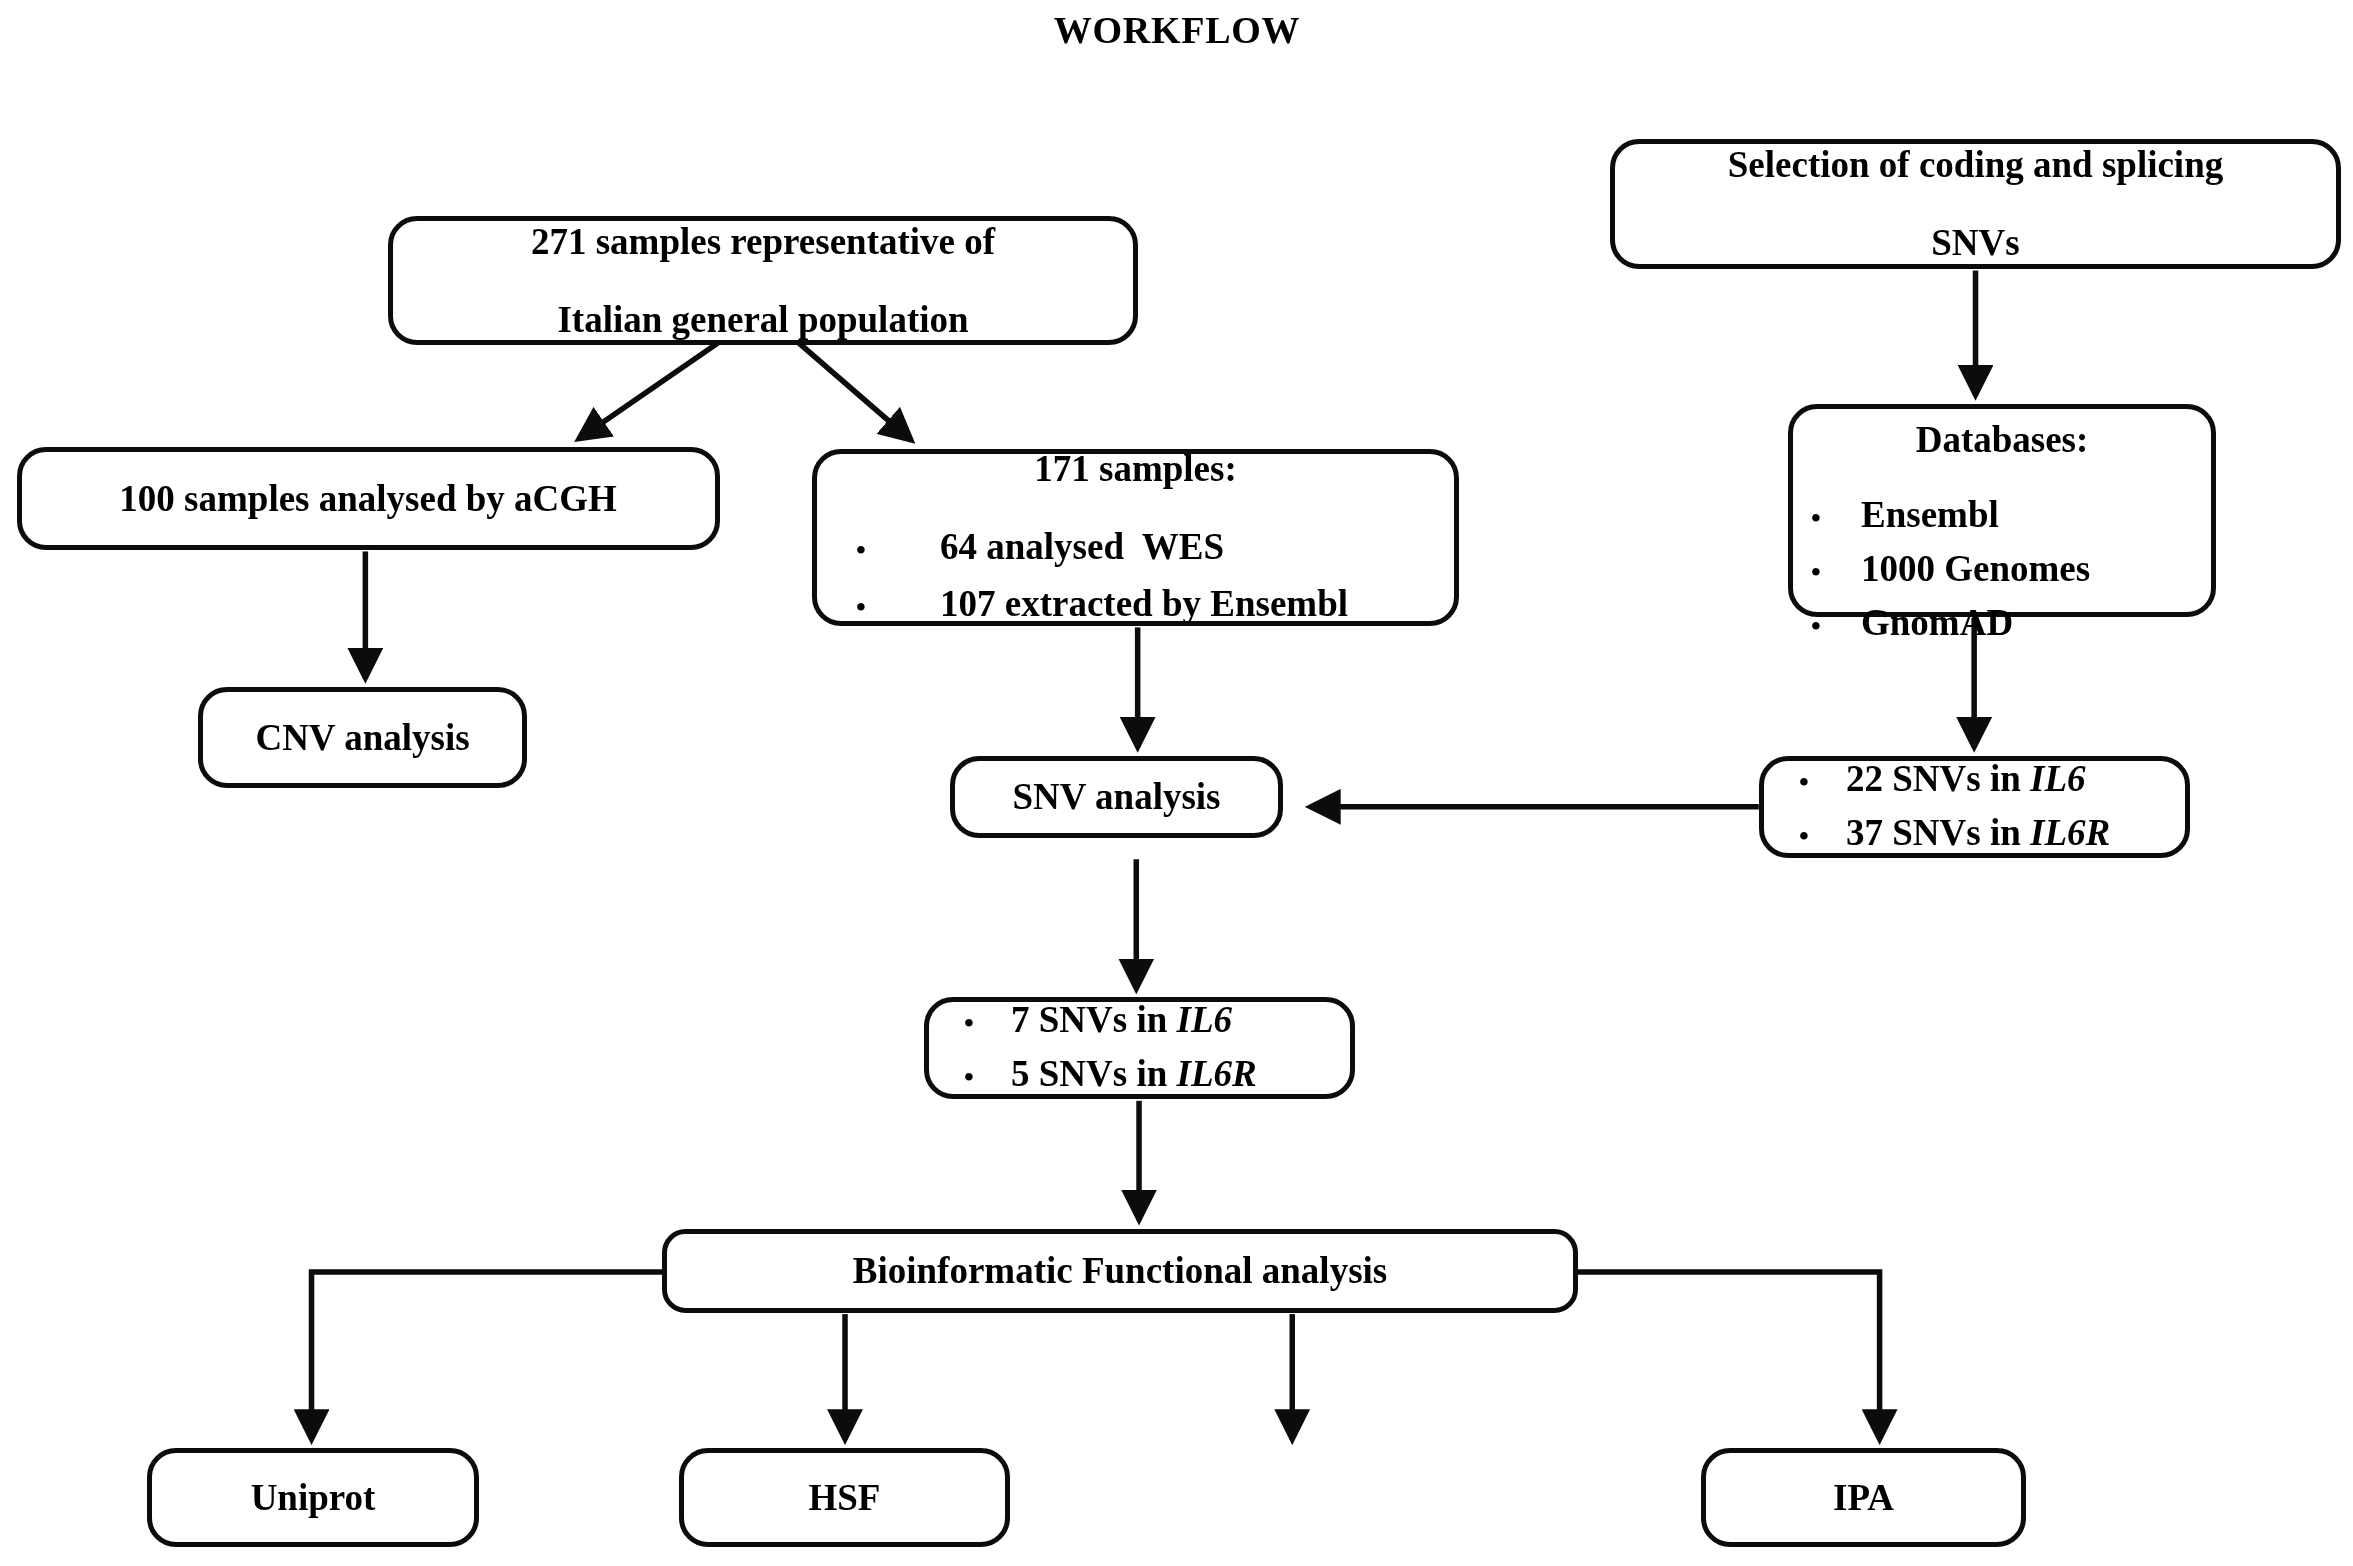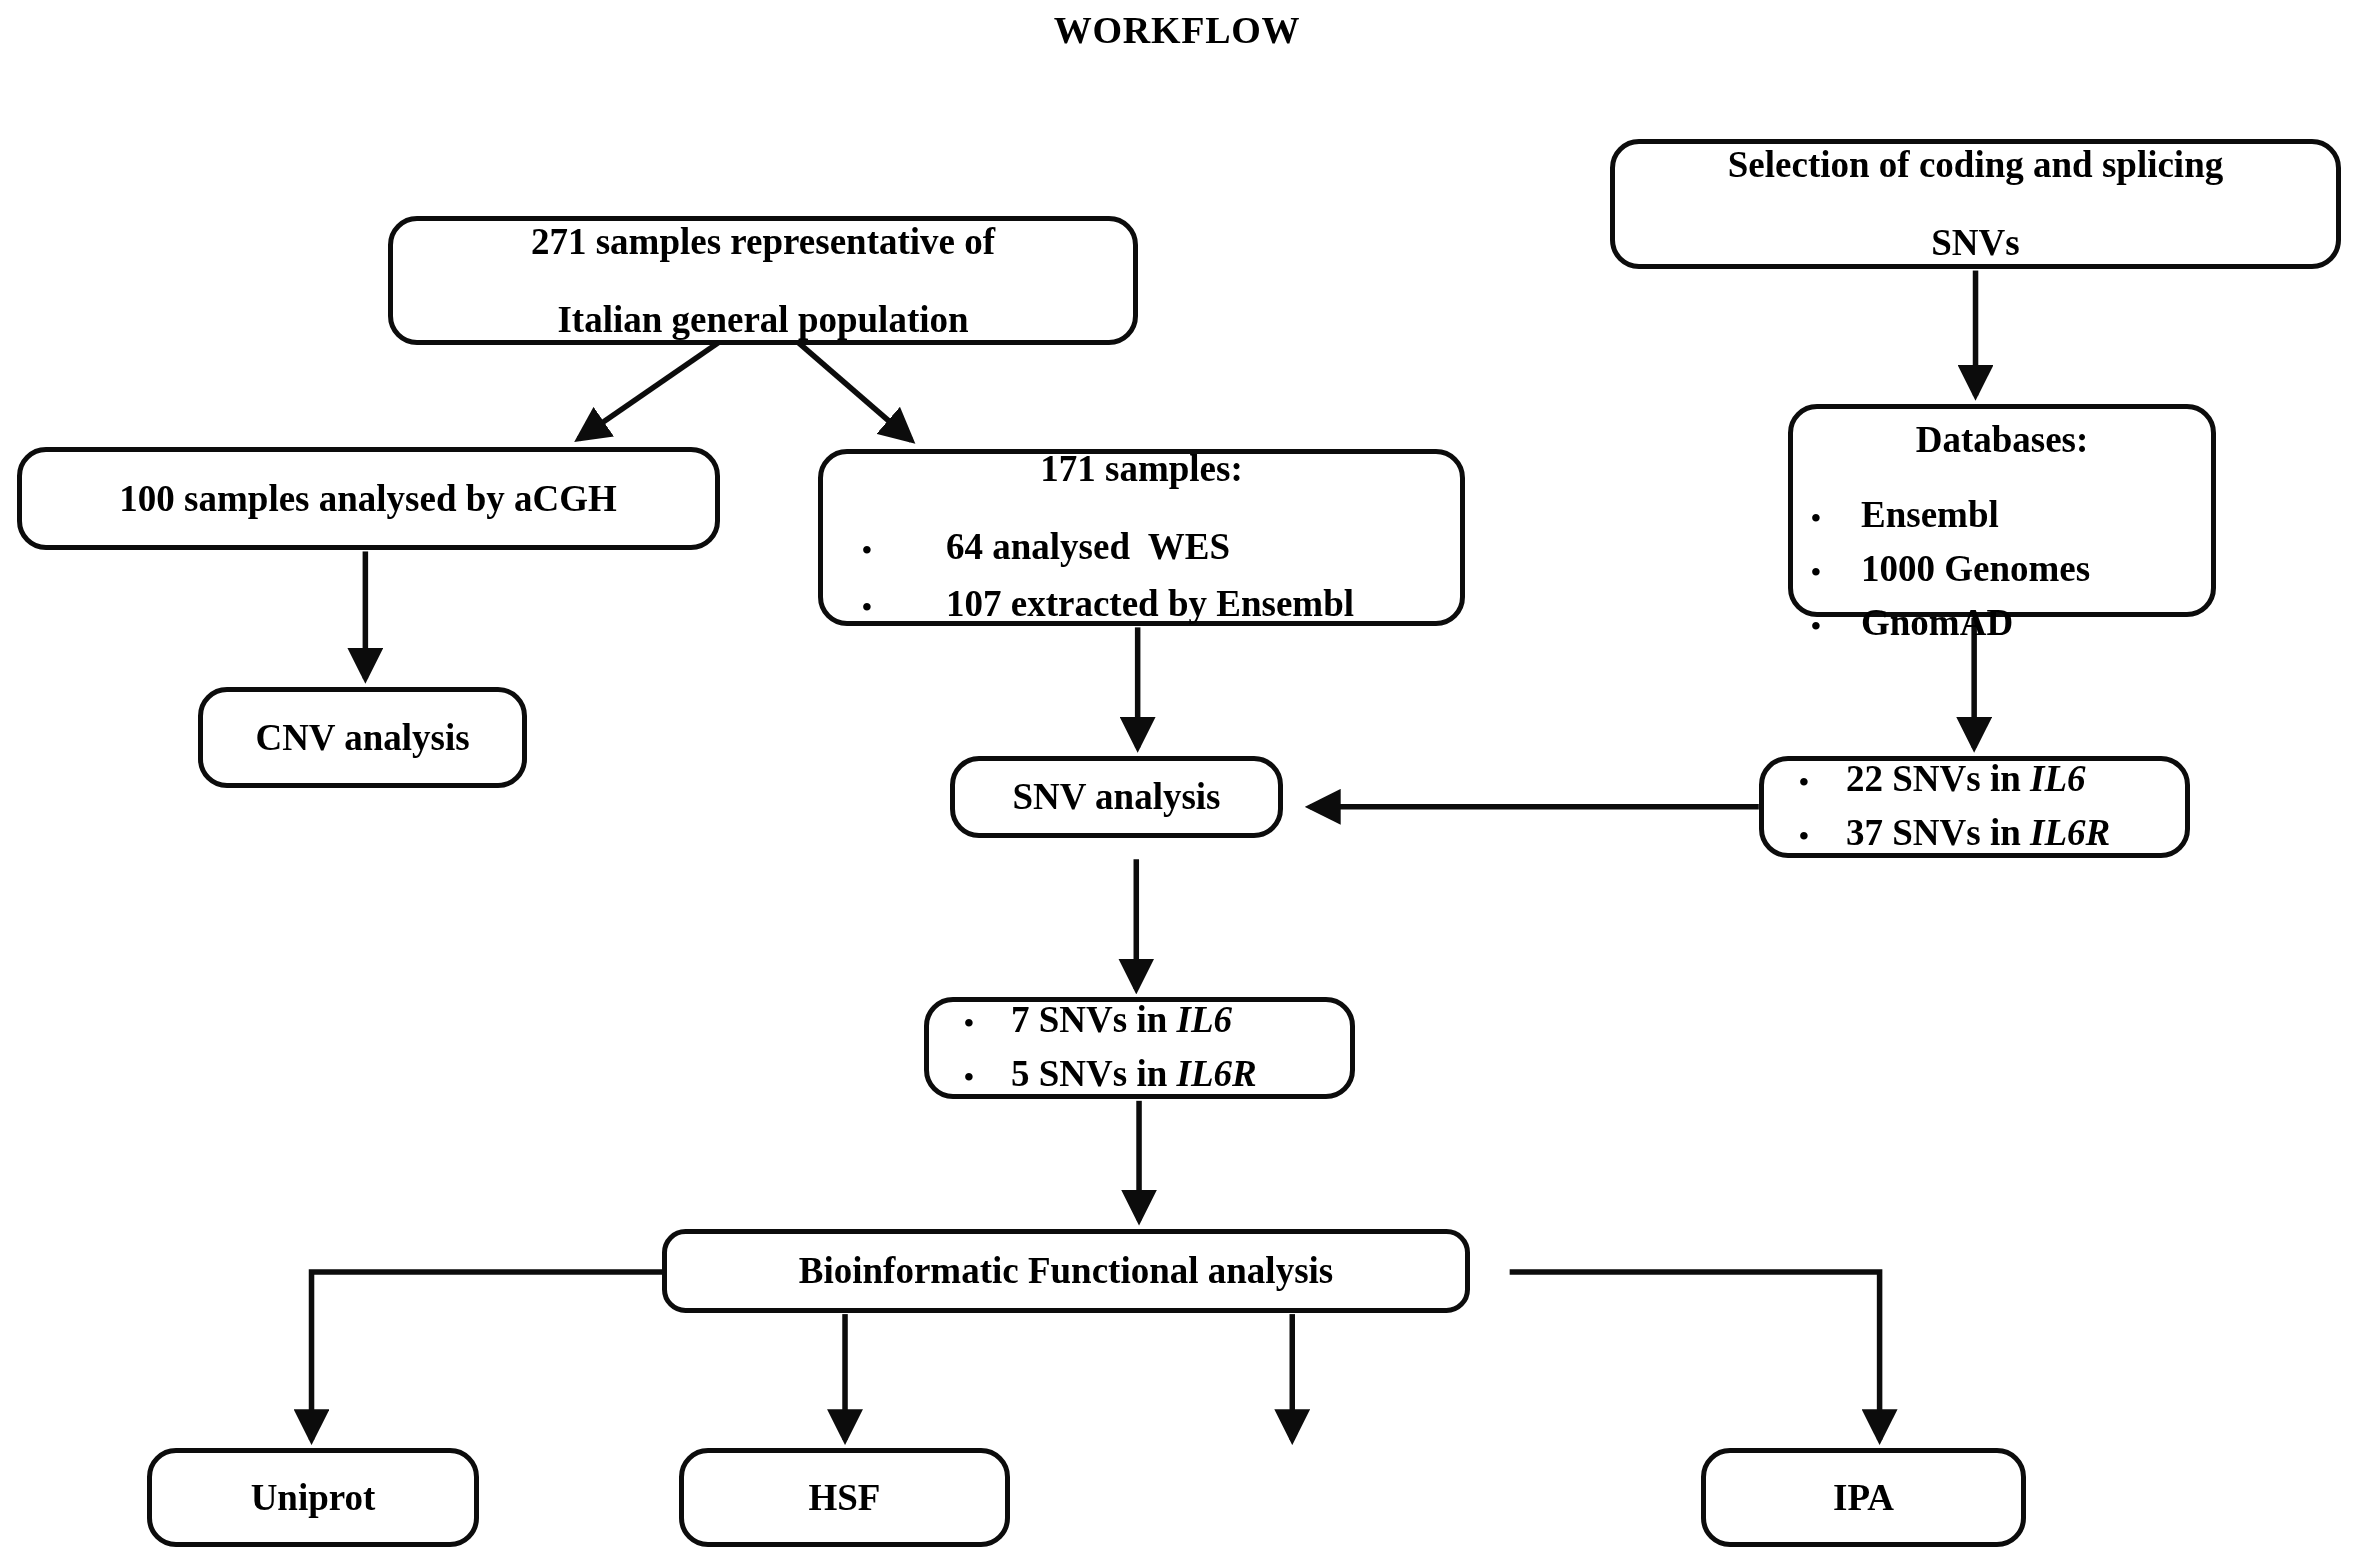--- a/index.html
+++ b/index.html
@@ -89,21 +89,21 @@
 
   <div class="box" style="left:1610px;top:139px;width:731px;height:130px;">
     <span class="line">Selection of coding and splicing</span>
     <span class="line">SNVs</span>
   </div>
 
   <div class="box" style="left:16.6px;top:447px;width:703px;height:103px;">
     <span class="line">100 samples analysed by aCGH</span>
   </div>
 
-  <div class="box" style="left:812px;top:449px;width:647px;height:177px;align-items:stretch;margin-left:6px;">
+  <div class="box" style="left:812px;top:449px;width:647px;height:177px;align-items:stretch;">
     <span class="line">171 samples:</span>
     <div class="bullets indent-wide">
       <div class="row">
         <span class="dot">•</span>
         <span>64 analysed&nbsp; WES</span>
       </div>
       <div class="row">
         <span class="dot">•</span>
         <span>107 extracted by Ensembl</span>
       </div>
@@ -155,21 +155,21 @@
         <span class="dot">•</span>
         <span><span>7 SNVs in </span><span class="gene">IL6</span></span>
       </div>
       <div class="row">
         <span class="dot">•</span>
         <span><span>5 SNVs in </span><span class="gene">IL6R</span></span>
       </div>
     </div>
   </div>
 
-  <div class="box" style="left:662px;top:1229px;width:808px;height:84px;border-radius:23.5px;">
+  <div class="box" style="left:662px;top:1229px;width:916px;height:84px;border-radius:23.5px;">
     <span class="line">Bioinformatic Functional analysis</span>
   </div>
 
   <div class="box" style="left:147px;top:1448px;width:332px;height:99px;">
     <span class="line">Uniprot</span>
   </div>
   <div class="box" style="left:679px;top:1448px;width:331px;height:99px;">
     <span class="line">HSF</span>
   </div>
   <div class="box" style="left:1701px;top:1448px;width:325px;height:99px;">

